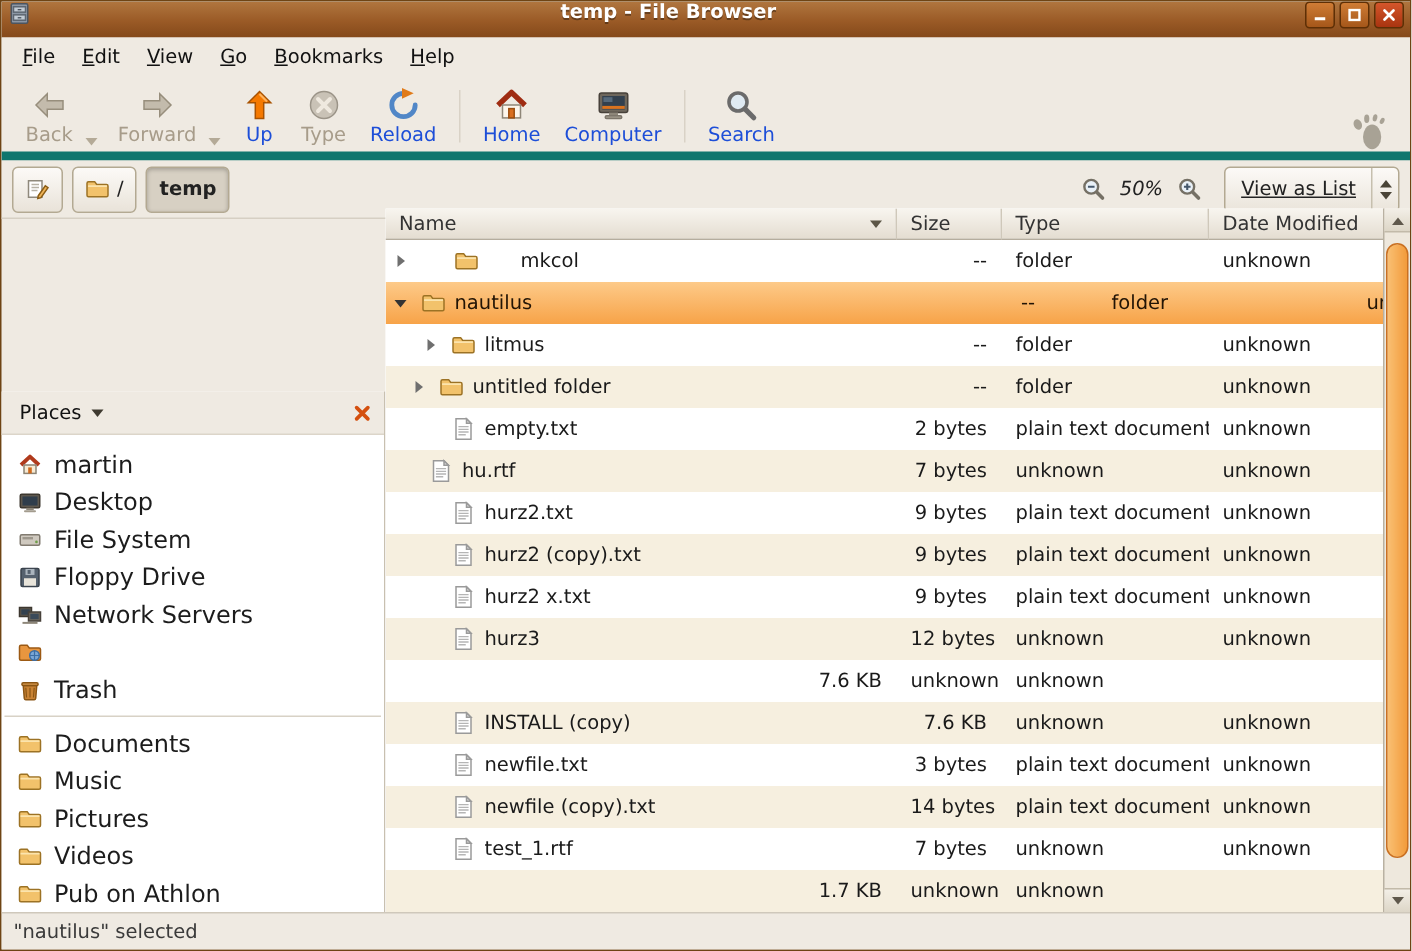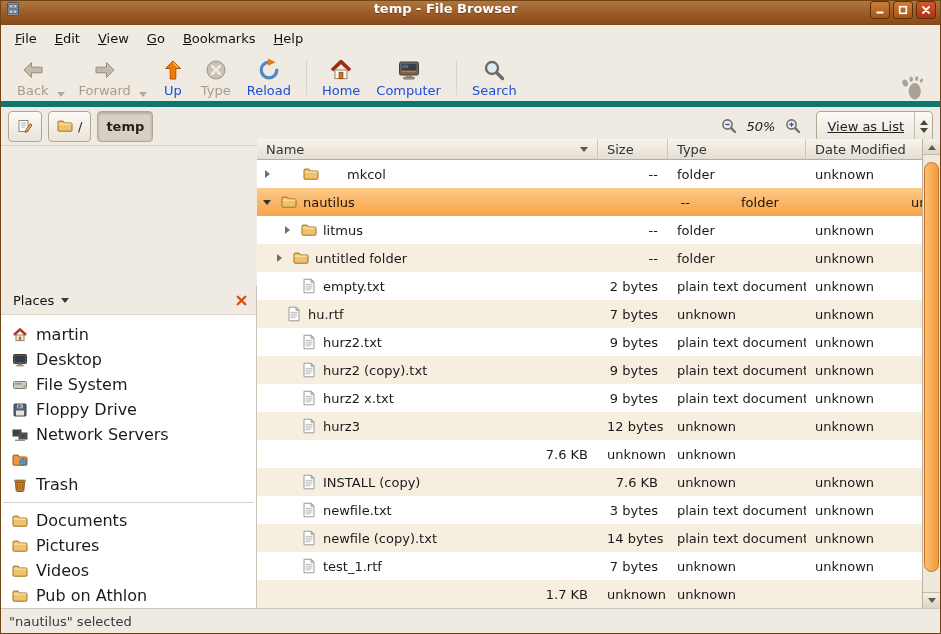--- a/index.html
+++ b/index.html
@@ -406,20 +406,29 @@
             </span>
             <span class="slabel">Documents</span>
           </div>
           <div class="side-item">
             <span class="icon">
               <svg viewBox="0 0 16 16">
                 <path d="M1 4.1 C1 3.5 1.4 3.1 2 3.1 H6.1 L7.5 5 H14 C14.6 5 15 5.4 15 6 V12.2 C15 12.8 14.6 13.2 14 13.2 H2 C1.4 13.2 1 12.8 1 12.2 Z" fill="#f2c26b" stroke="#9c7224"></path>
                 <path d="M1.7 6.1 H14.3" stroke="#fbe4ae" stroke-width="1.2"></path>
               </svg>
             </span>
+            <span class="slabel">Music</span>
+          </div>
+          <div class="side-item">
+            <span class="icon">
+              <svg viewBox="0 0 16 16">
+                <path d="M1 4.1 C1 3.5 1.4 3.1 2 3.1 H6.1 L7.5 5 H14 C14.6 5 15 5.4 15 6 V12.2 C15 12.8 14.6 13.2 14 13.2 H2 C1.4 13.2 1 12.8 1 12.2 Z" fill="#f2c26b" stroke="#9c7224"></path>
+                <path d="M1.7 6.1 H14.3" stroke="#fbe4ae" stroke-width="1.2"></path>
+              </svg>
+            </span>
             <span class="slabel">Pictures</span>
           </div>
           <div class="side-item">
             <span class="icon">
               <svg viewBox="0 0 16 16">
                 <path d="M1 4.1 C1 3.5 1.4 3.1 2 3.1 H6.1 L7.5 5 H14 C14.6 5 15 5.4 15 6 V12.2 C15 12.8 14.6 13.2 14 13.2 H2 C1.4 13.2 1 12.8 1 12.2 Z" fill="#f2c26b" stroke="#9c7224"></path>
                 <path d="M1.7 6.1 H14.3" stroke="#fbe4ae" stroke-width="1.2"></path>
               </svg>
             </span>
             <span class="slabel">Videos</span>

